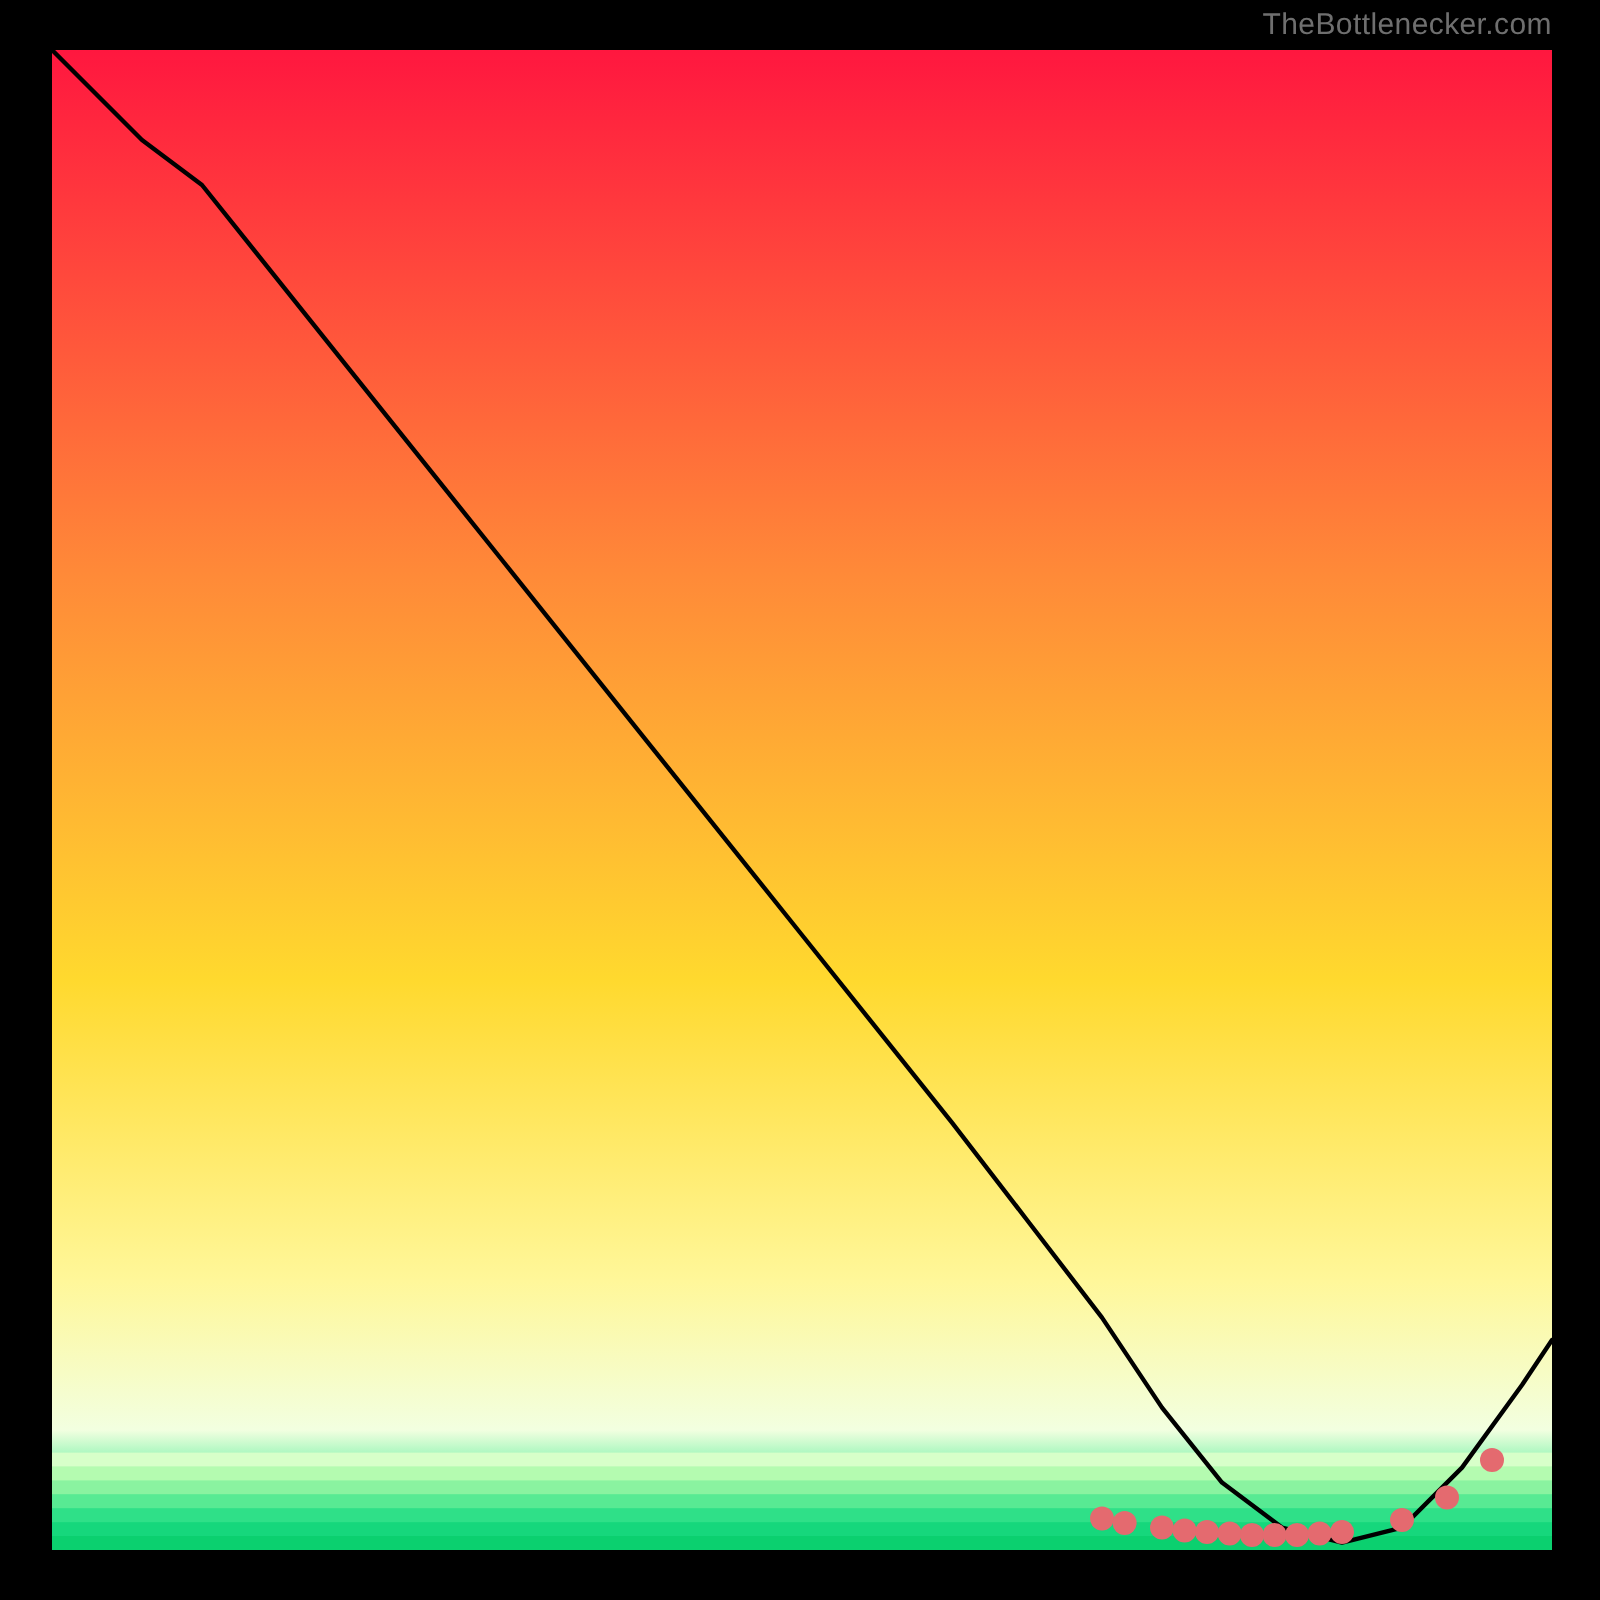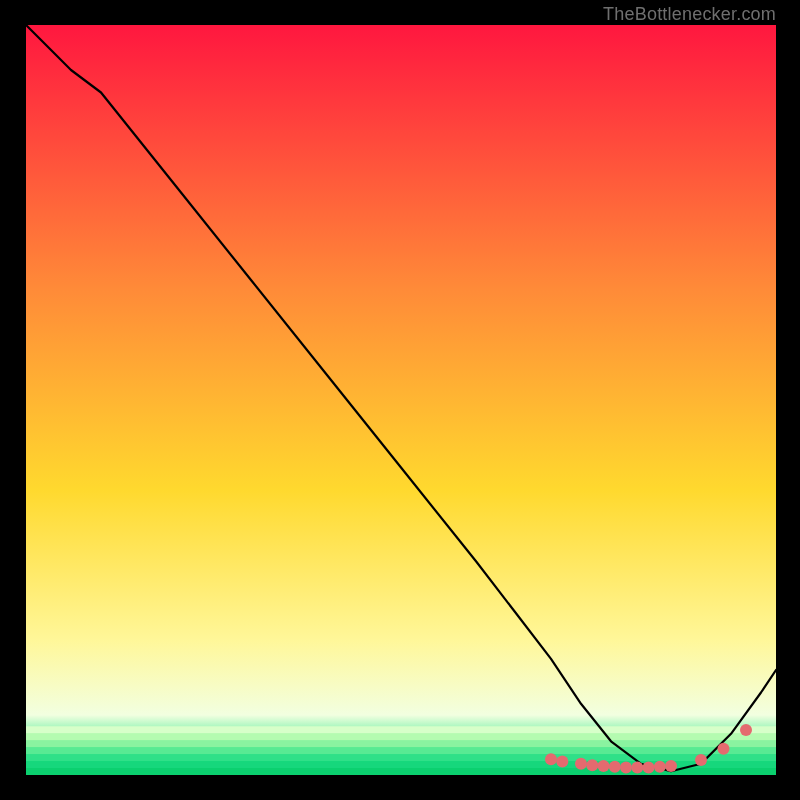--- a/index.html
+++ b/index.html
@@ -25,21 +25,21 @@
     height: 750px;
   }
   svg {
     display: block;
   }
   .watermark {
     position: absolute;
     top: 4px;
     right: 24px;
     color: #6f6f6f;
-    font-size: 18px;
+    font-size: 15px;
     font-weight: 500;
     letter-spacing: 0.2px;
     user-select: none;
   }
 </style>
 </head>
 <body>
 
 <div class="frame">
 

